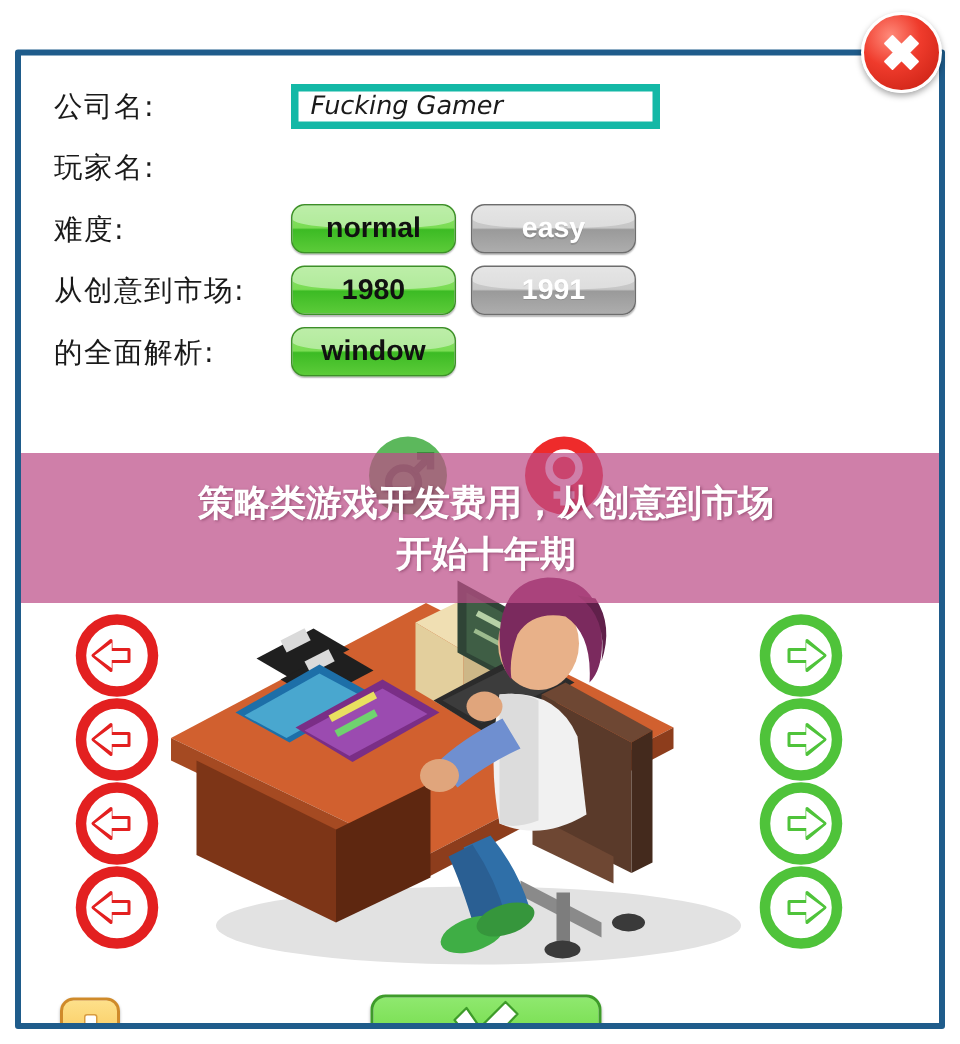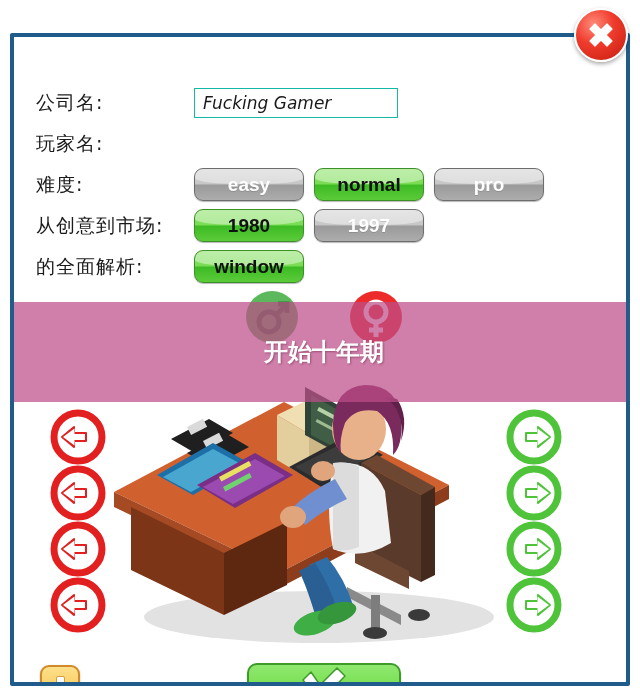--- a/index.html
+++ b/index.html
@@ -17,33 +17,33 @@
     position: absolute;
     left: 10px; top: 33px;
     width: 620px; height: 653px;
     background: #ffffff;
     border: 4px solid #1f5c8b;
     border-radius: 2px;
     overflow: hidden;
   }
 
   
-  .form { position: absolute; left: 10px; top: 15px; width: 600px; margin-top: 32px; }
+  .form { position: absolute; left: 10px; top: 15px; width: 600px; }
   .row { display: flex; align-items: center; height: 37px; margin-bottom: 4px; }
   .row-label {
     width: 170px; flex: 0 0 170px;
     font-size: 19px; color: #1a1a1a;
     font-family: "DejaVu Sans", "Liberation Sans", sans-serif;
     letter-spacing: 1px;
     padding-left: 12px;
   }
 
   .textfield {
-    width: 204px; height: 30px;
-    border: 1px solid #14b8a6;
+    width: 246px; height: 30px;
+    border: 5px solid #14b8a6;
     background: #fff;
     display: flex; align-items: center;
     padding: 0 8px;
     font-size: 17px;
     color: #1a1a1a;
     font-family: "DejaVu Sans", "Liberation Sans", sans-serif;
   }
   .textfield.italic { font-style: italic; }
   .caret {
     display:inline-block; width:1px; height:19px;
@@ -176,38 +176,35 @@
           <span title="Company name">Fucking Gamer</span>
         </div>
       </div>
 
       <div class="row">
         <div class="row-label">玩家名:</div>
       </div>
 
       <div class="row">
         <div class="row-label">难度:</div>
+        <div class="pill w110 on">
+          <span>normal</span>
+        </div>
         <div class="pill w110 off">
           <span>easy</span>
-        </div>
-        <div class="pill w110 on">
-          <span>normal</span>
-        </div>
-        <div class="pill w110 off">
-          <span>pro</span>
         </div>
       </div>
 
       <div class="row">
         <div class="row-label">从创意到市场:</div>
         <div class="pill w110 on">
           <span>1980</span>
         </div>
         <div class="pill w110 off">
-          <span>1997</span>
+          <span>1991</span>
         </div>
       </div>
 
       <div class="row">
         <div class="row-label">的全面解析:</div>
         <div class="pill w118 on">
           <span>window</span>
         </div>
       </div>
     </div>
@@ -225,20 +222,21 @@
         <svg width="56" height="56" viewBox="0 0 56 56">
           <circle cx="28" cy="28" r="26" fill="#ee2b2b"></circle>
           <circle cx="28" cy="23" r="10" fill="none" stroke="#ffffff" stroke-width="5"></circle>
           <path d="M28 33 L28 48 M21 41 L35 41" stroke="#ffffff" stroke-width="5" fill="none"></path>
         </svg>
       </div>
     </div>
 
     <div class="band">
       <div class="band-text">
+        <div>策略类游戏开发费用，从创意到市场</div>
         <div>开始十年期</div>
       </div>
     </div>
 
     <div class="arrow-col left">
       <div class="arrow">
         <svg width="56" height="56" viewBox="0 0 56 56">
             <circle cx="28" cy="28" r="24" fill="none" stroke="#e32020" stroke-width="7"></circle>
             <path d="M12 28 L24 18 L24 24 L36 24 L36 32 L24 32 L24 38 Z" fill="#e32020" stroke="#e32020" stroke-width="2" stroke-linejoin="round"></path>
             <path d="M13 28 L24.5 19.5 L24.5 25 L35 25 L35 31 L24.5 31 L24.5 36.5 Z" fill="#ffffff"></path>

